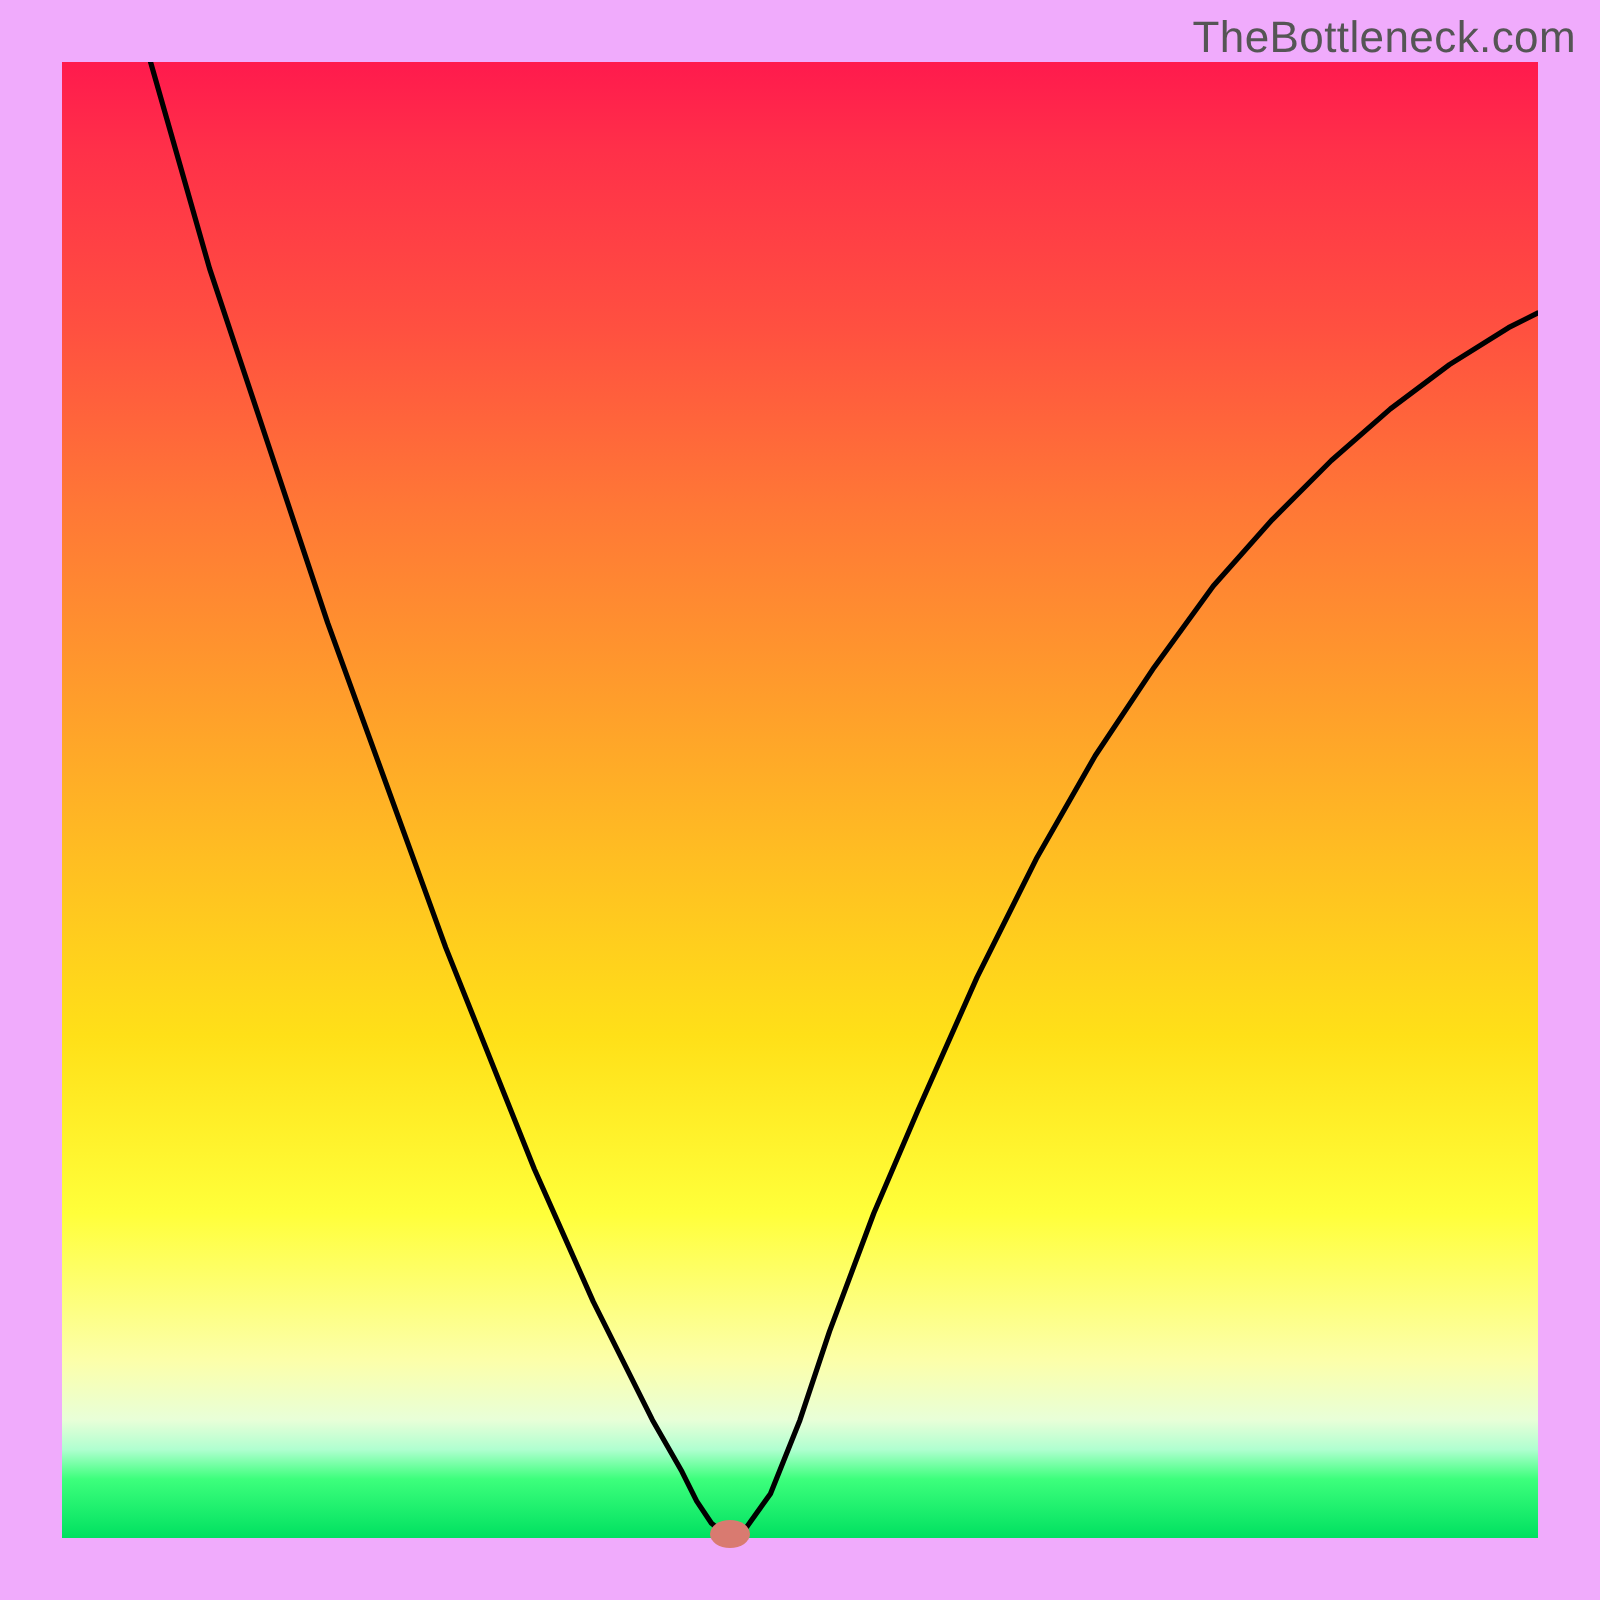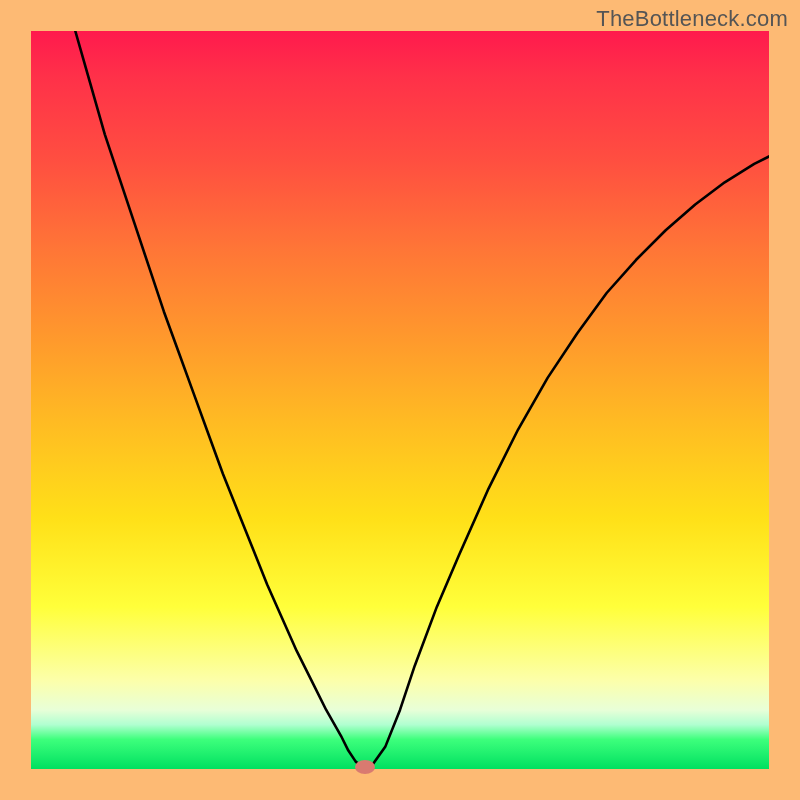--- a/index.html
+++ b/index.html
@@ -2,21 +2,21 @@
 <html><head>
 <meta charset="utf-8">
 <style>
   * { margin: 0; padding: 0; box-sizing: border-box; }
   html, body { width: 800px; height: 800px; overflow: hidden; }
   body { background: #000; font-family: Arial, sans-serif; }
   .chart-container {
     position: relative;
     width: 800px;
     height: 800px;
-    background: #fdba74;
+    background: #f0abfc;
   }
   .plot-area {
     position: absolute;
     left: 31px;
     top: 31px;
     width: 738px;
     height: 738px;
     background: linear-gradient(to bottom,
       #ff1a4d 0%,
       #ff3049 6%,

